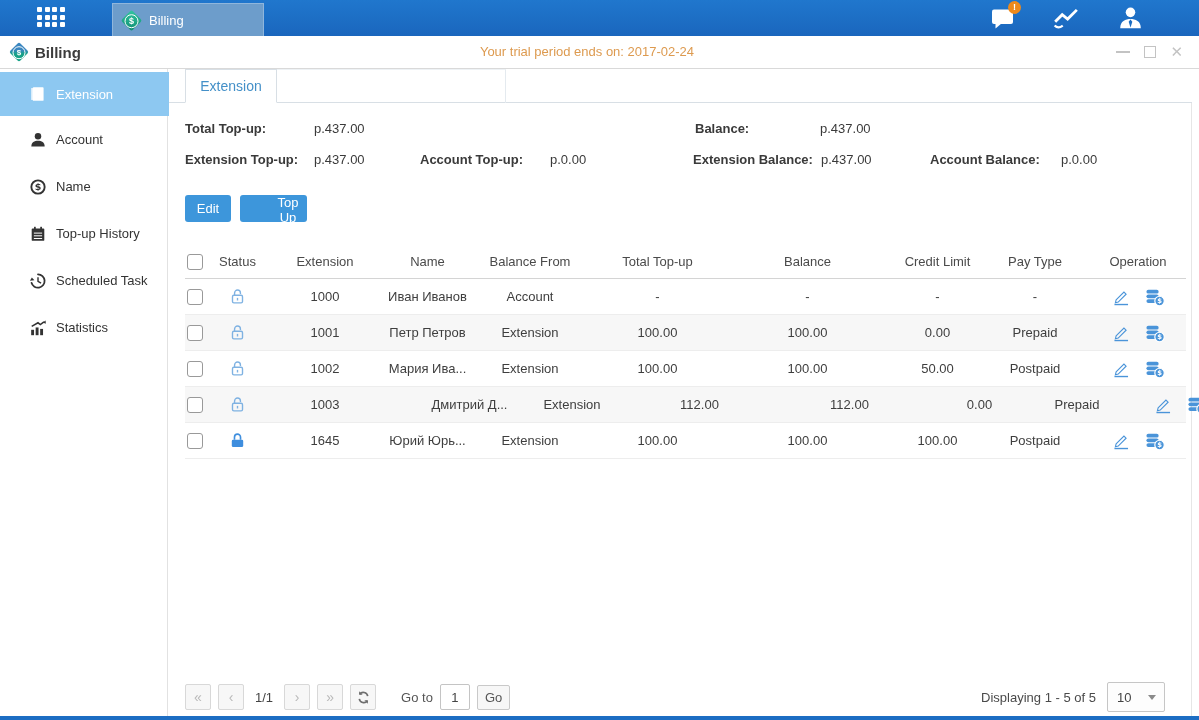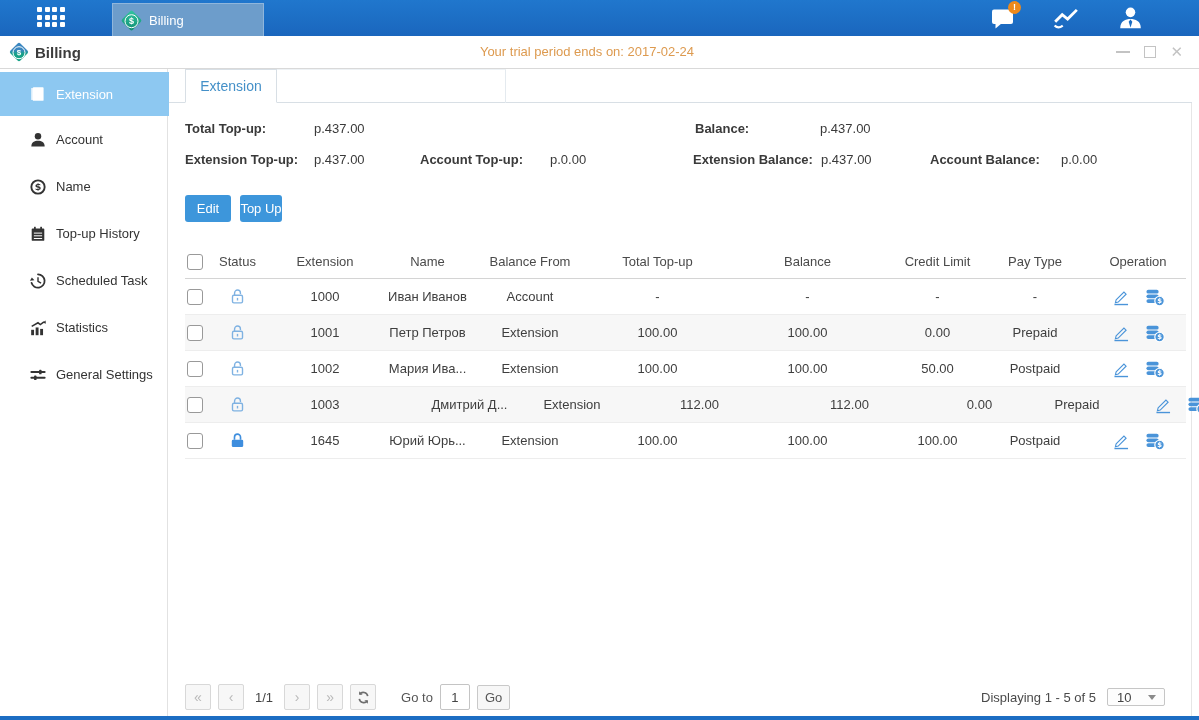--- a/index.html
+++ b/index.html
@@ -49,21 +49,21 @@
   .tab-active{position:absolute;left:16px;top:0;width:92px;height:34px;background:#fff;border:1px solid #d8dfe5;
               border-bottom:1px solid #fff;box-sizing:border-box;display:flex;align-items:center;justify-content:center;
               color:#4490c8;font-size:14px;cursor:pointer;}
   .tab-empty{position:absolute;left:108px;top:0;width:228px;height:33px;border-right:1px solid #e4eaef;border-top:1px solid #eef2f5;}
   .right-line{position:absolute;top:34px;right:7px;bottom:0;width:0;border-right:1px solid #e6e6e6;}
   .s-label{position:absolute;font-weight:bold;color:#3a3a3a;white-space:nowrap;}
   .s-value{position:absolute;color:#3a3a3a;white-space:nowrap;}
   .btn{position:absolute;top:126px;height:27px;background:#3d96db;color:#fff;border:none;border-radius:3px;
        font-size:13px;font-family:inherit;cursor:pointer;padding:0;}
   .btn-edit{left:16px;width:46px;}
-  .btn-topup{left:71px;width:42px;}
+  .btn-topup{left:71px;width:67px;padding-left:29px;}
   
   .table{position:absolute;left:16px;top:176px;width:1001px;}
   .thead{display:flex;height:33px;align-items:center;border-bottom:1px solid #d4d4d4;color:#4a4a4a;}
   .trow{display:flex;height:35px;align-items:center;border-bottom:1px solid #ededed;color:#3e3e3e;}
   .trow.alt{background:#f7f7f7;}
   .cell{display:flex;align-items:center;justify-content:center;box-sizing:border-box;flex:0 0 auto;white-space:nowrap;}
   .hc-cb{justify-content:flex-start;padding-left:2px;}
   .cb{width:14px;height:14px;border:1px solid #999;border-radius:3px;background:#fff;cursor:pointer;display:block;}
   .op{width:20px;height:20px;display:flex;align-items:center;justify-content:center;cursor:pointer;}
   .op + .op{margin-left:14px;}
@@ -72,21 +72,21 @@
   .pager{position:absolute;left:16px;bottom:6px;height:26px;display:flex;align-items:center;gap:7px;color:#555;}
   .pbtn{width:26px;height:26px;background:#f7f7f7;border:1px solid #d8d8d8;border-radius:2px;box-sizing:border-box;
         display:flex;align-items:center;justify-content:center;color:#b9b9b9;font-size:14px;cursor:pointer;}
   .page-label{color:#444;margin:0 4px;}
   .goto-label{margin-left:18px;}
   .goto-input{width:24px;height:22px;border:1px solid #c4c4c4;text-align:center;font-size:13px;color:#444;
               font-family:inherit;border-radius:2px;}
   .go-btn{height:25px;padding:0 7px;background:#f7f7f7;border:1px solid #c9c9c9;border-radius:2px;color:#555;
           font-size:13px;font-family:inherit;cursor:pointer;}
   .pager-right{position:absolute;right:34px;bottom:6px;height:26px;display:flex;align-items:center;gap:11px;color:#4a4a4a;}
-  .pagesize{width:58px;height:18px;border:1px solid #c6c6c6;border-radius:2px;box-sizing:border-box;background:#fdfdfd;
+  .pagesize{width:58px;height:30px;border:1px solid #c6c6c6;border-radius:2px;box-sizing:border-box;background:#fdfdfd;
             display:flex;align-items:center;cursor:pointer;}
   .pagesize .val{padding-left:9px;color:#444;}
   .caret{margin-left:auto;margin-right:8px;width:0;height:0;border-left:4.5px solid transparent;
          border-right:4.5px solid transparent;border-top:5px solid #8a8a8a;}
   .bottom-strip{position:absolute;bottom:0;left:0;right:0;height:4px;background:#1c6dc3;}
 </style>
 </head>
 <body>
 
 <div class="topbar">
@@ -215,33 +215,20 @@
       <span class="side-icon">
         <svg viewBox="0 0 20 20">
           <rect x="2.4" y="12" width="3.2" height="6" fill="currentColor"></rect>
           <rect x="7.4" y="9.4" width="3.2" height="8.6" fill="currentColor"></rect>
           <rect x="12.4" y="11" width="3.2" height="7" fill="currentColor"></rect>
           <path d="M3 8.2 L10 4.2 l2.6 2 L16.6 3.2" fill="none" stroke="currentColor" stroke-width="1.7"></path>
           <path d="M18.4 1.6 l0.3 3.6 -3.4-1.3z" fill="currentColor"></path>
         </svg>
       </span>
       <span>Statistics</span>
-    </div>
-    <div class="side-item">
-      <span class="side-icon">
-        <svg viewBox="0 0 20 20">
-          <g stroke="currentColor" stroke-width="2.1" stroke-linecap="round">
-            <line x1="2.6" y1="6.6" x2="17.4" y2="6.6"></line>
-            <line x1="2.6" y1="13" x2="17.4" y2="13"></line>
-          </g>
-          <rect x="11.2" y="4.2" width="2.8" height="5" rx="1" fill="currentColor"></rect>
-          <rect x="5.6" y="10.6" width="2.8" height="5" rx="1" fill="currentColor"></rect>
-        </svg>
-      </span>
-      <span>General Settings</span>
     </div>
   </div>
 
 <div class="content">
   <div class="tabbar">
     <div class="tab-active">
       <span>Extension</span>
     </div>
     <div class="tab-empty"></div>
   </div>

